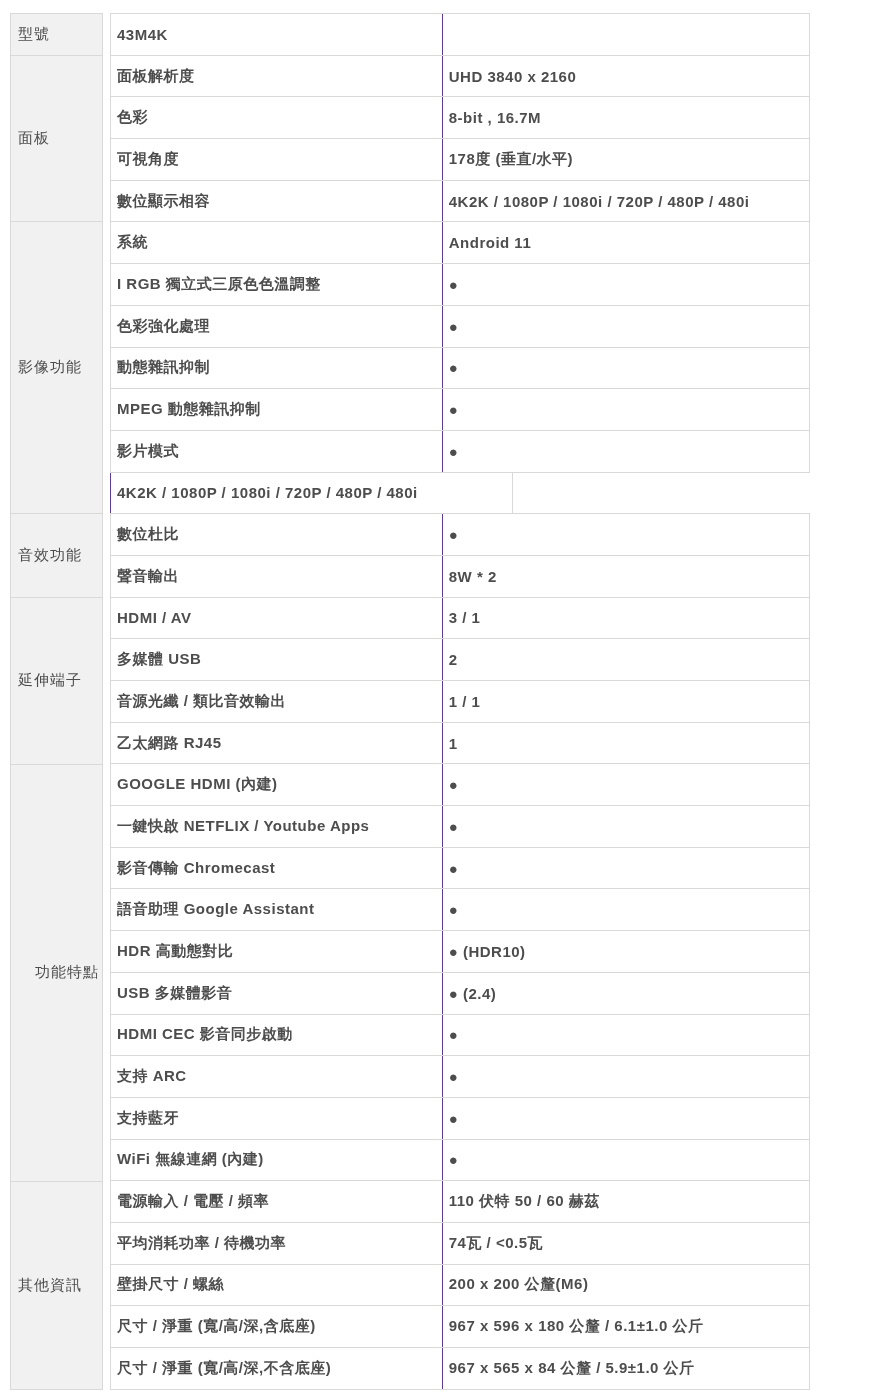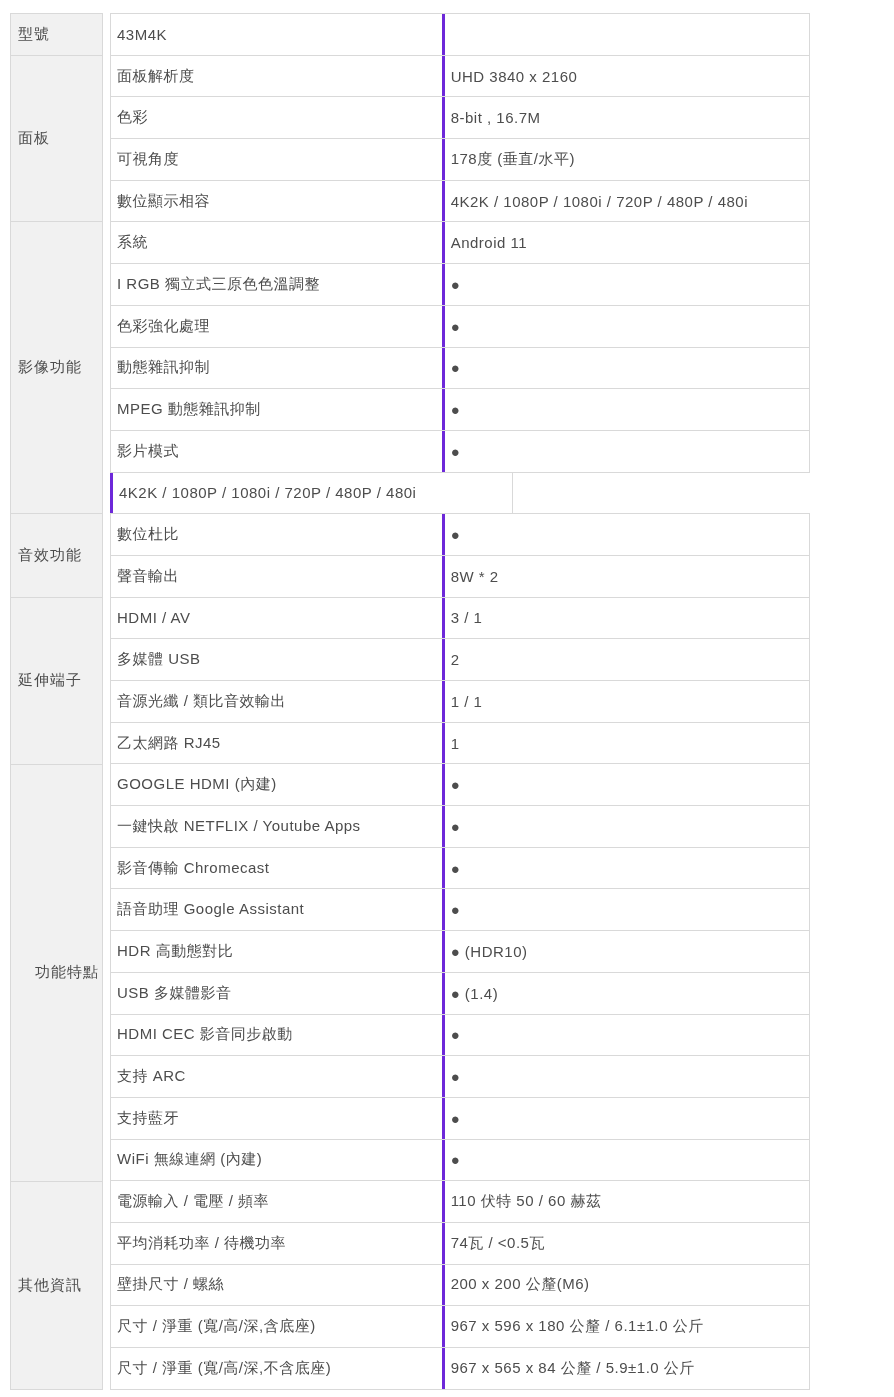--- a/index.html
+++ b/index.html
@@ -43,20 +43,21 @@
   .hr5  { height: 209.5px; }
   .hr7  { height: 292.9px; }
   .hr10 { height: 418px; padding-left: 24px; }
   
   .main-col {
     position: absolute;
     left: 110px;
     top: 13px;
     width: 700px;
     border-top: 1px solid #d9d9d9;
+    font-weight: bold;
   }
   .row {
     box-sizing: border-box;
     height: 41.7px;
     display: flex;
     border-bottom: 1px solid #d9d9d9;
   }
   .cell {
     box-sizing: border-box;
     display: flex;
@@ -65,21 +66,21 @@
     letter-spacing: 0.5px;
     white-space: nowrap;
     overflow: hidden;
   }
   .spec {
     width: 363px;
     border-left: 1px solid #d9d9d9;
   }
   .val {
     width: 403px;
-    border-left: 3px solid #6d28d9;
+    border-left: 1px solid #6d28d9;
     border-right: 1px solid #d9d9d9;
   }
 </style>
 </head>
 <body>
 
 <div class="table-wrap">
 
   <div class="cat-col">
     <div class="cat hr1">型號</div>
@@ -184,21 +185,21 @@
     <div class="row">
       <div class="cell spec">語音助理 Google Assistant</div>
       <div class="cell val">●</div>
     </div>
     <div class="row">
       <div class="cell spec">HDR 高動態對比</div>
       <div class="cell val">● (HDR10)</div>
     </div>
     <div class="row">
       <div class="cell spec">USB 多媒體影音</div>
-      <div class="cell val">● (1.4)</div>
+      <div class="cell val">● (2.4)</div>
     </div>
     <div class="row">
       <div class="cell spec">HDMI CEC 影音同步啟動</div>
       <div class="cell val">●</div>
     </div>
     <div class="row">
       <div class="cell spec">支持 ARC</div>
       <div class="cell val">●</div>
     </div>
     <div class="row">

